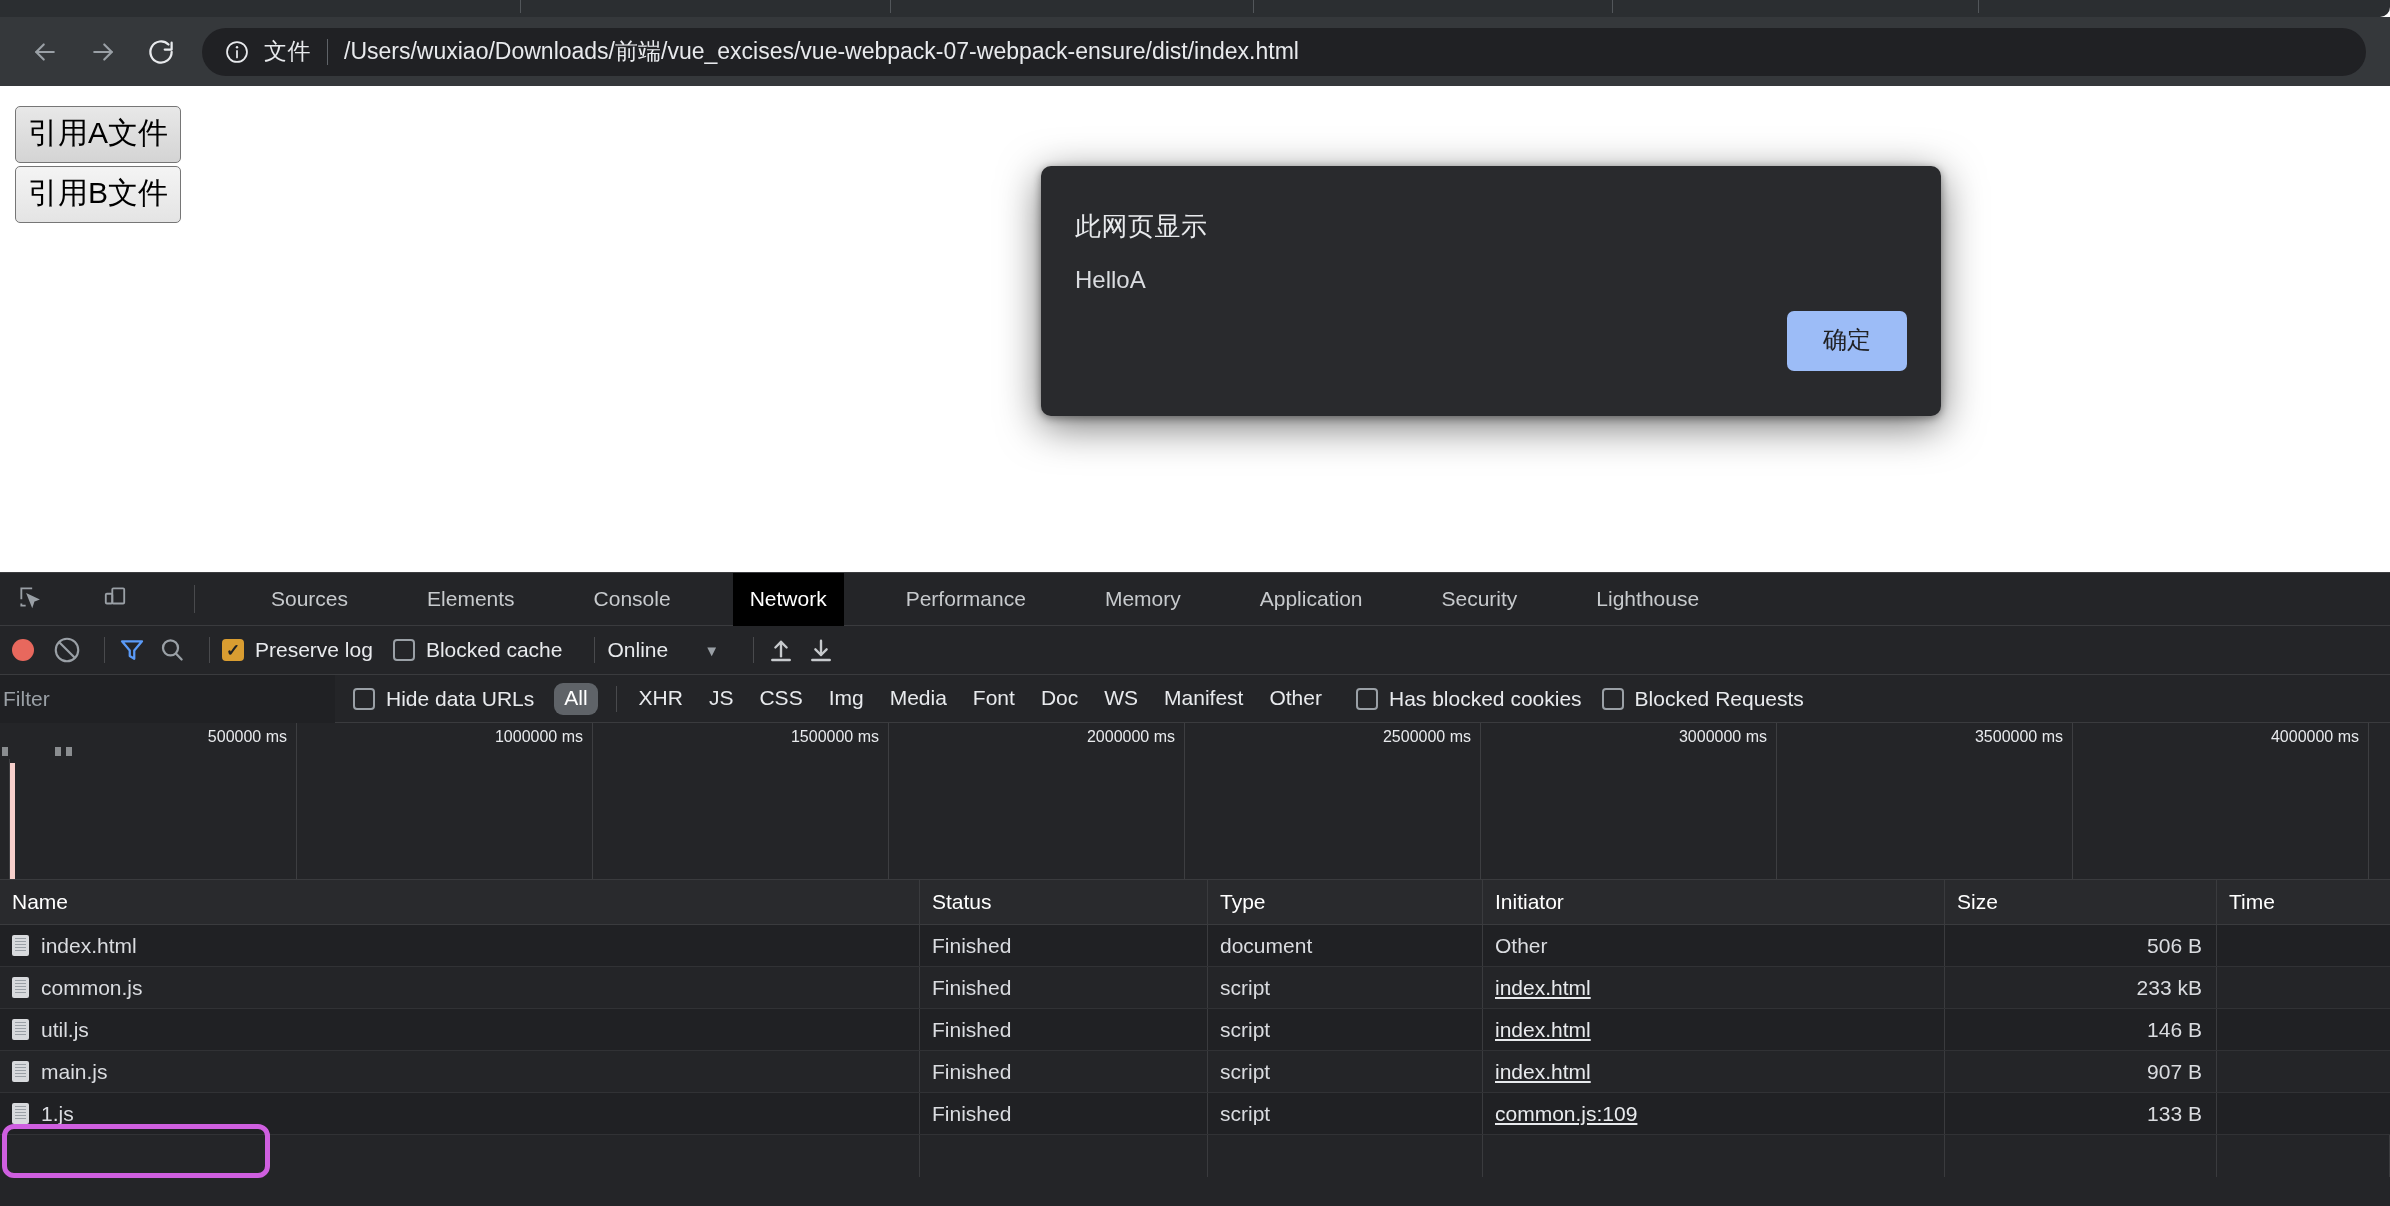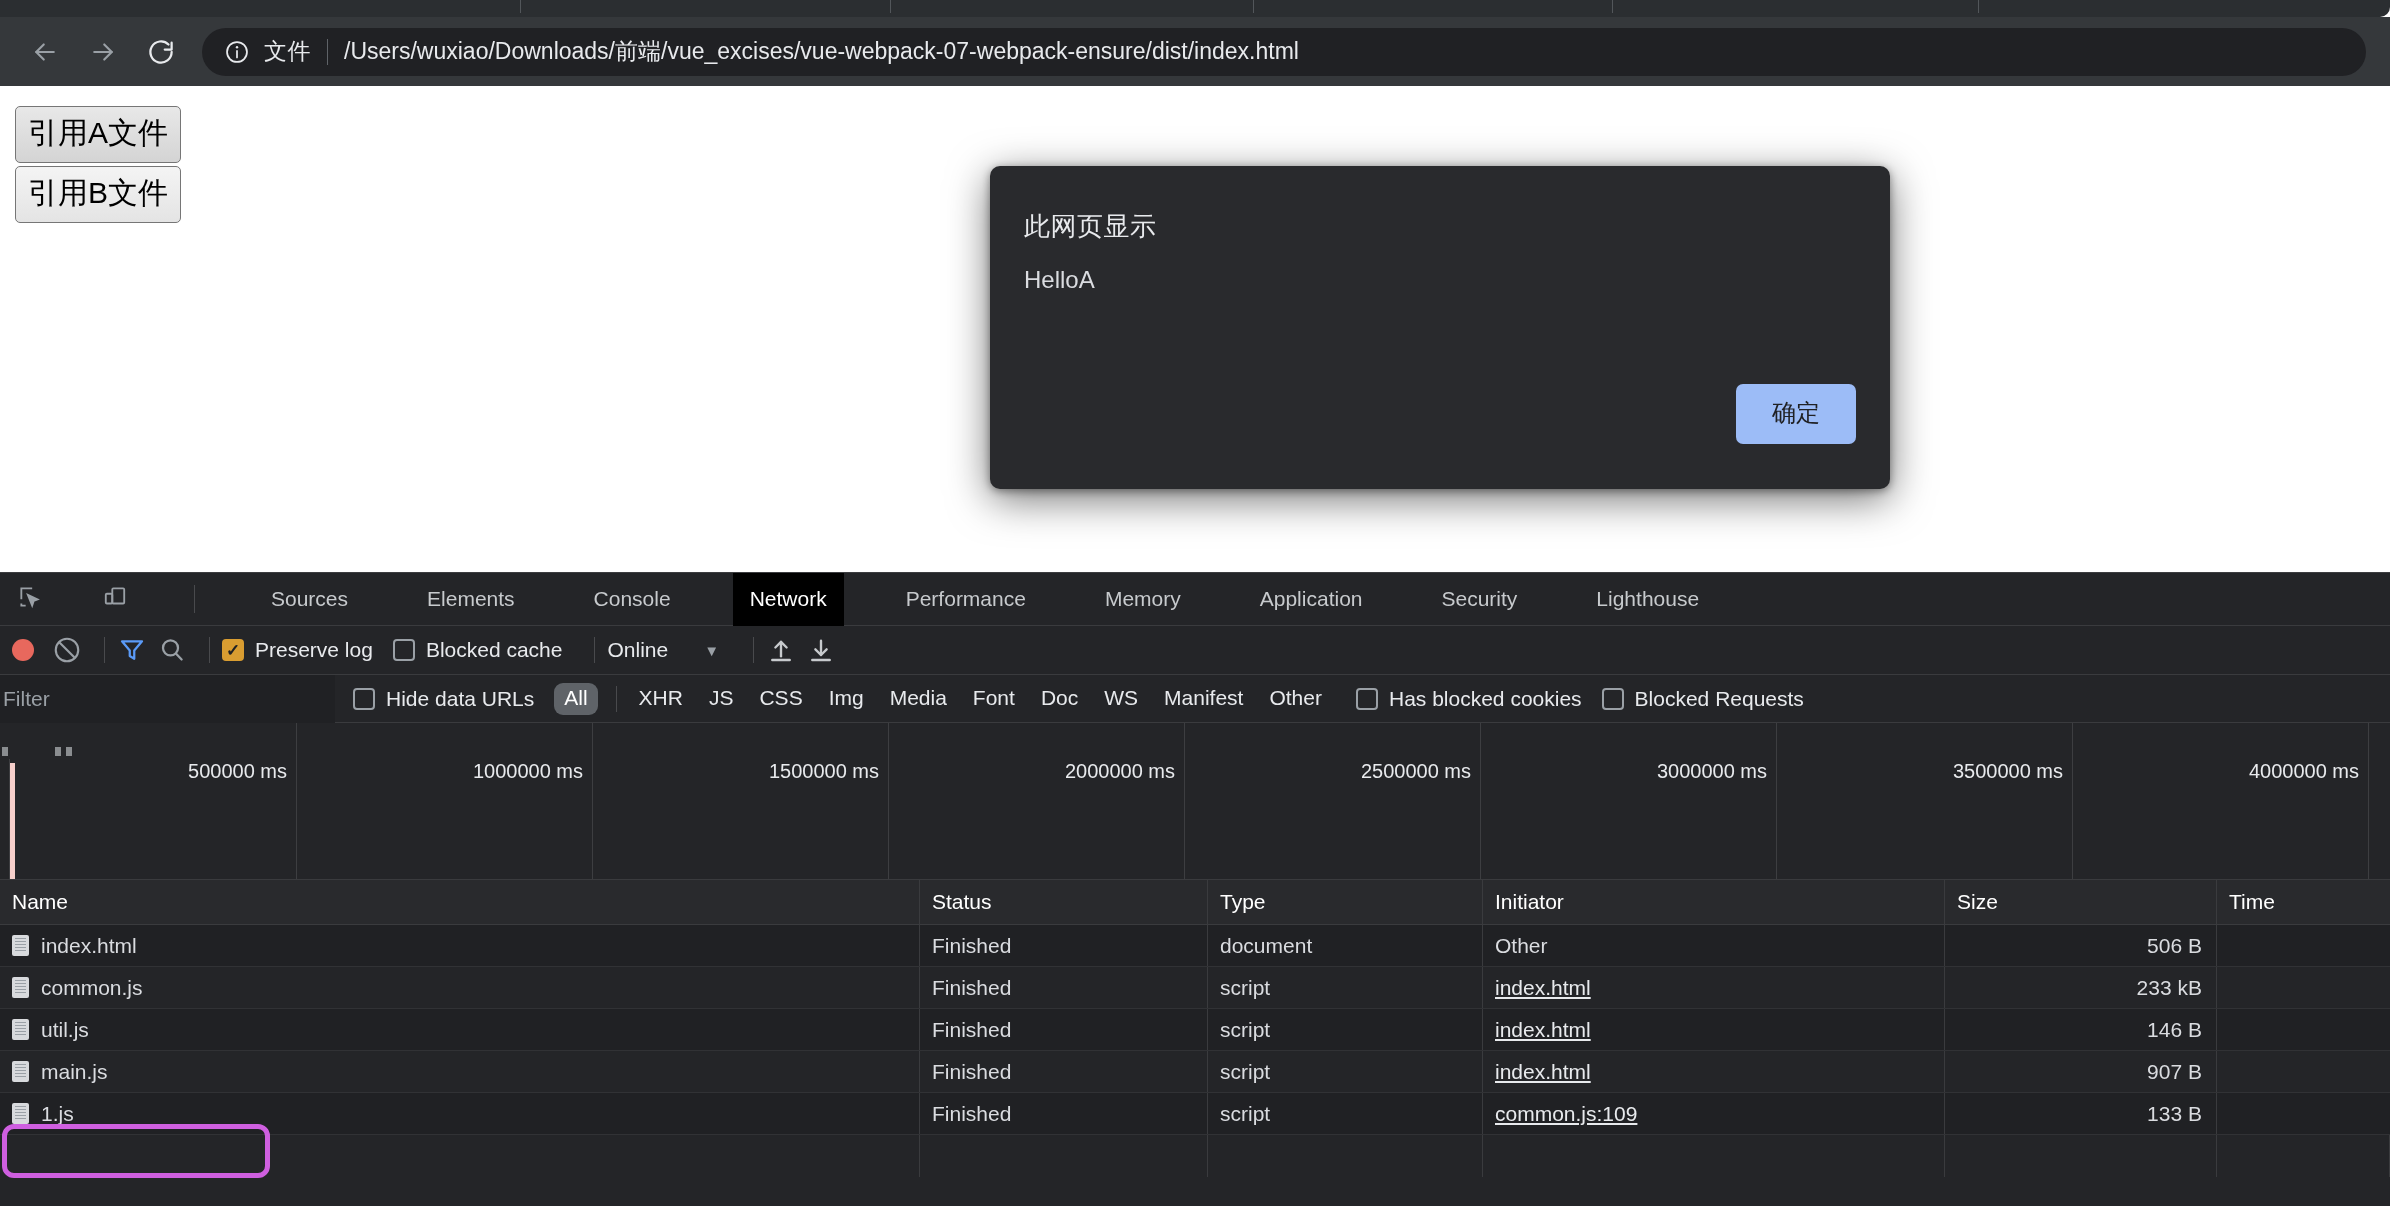--- a/index.html
+++ b/index.html
@@ -75,21 +75,21 @@
     background: linear-gradient(#f4f4f4, #e4e4e4);
     min-width: 155px;
     text-align: center;
     margin-bottom: 3px;
     cursor: default;
   }
   .pagebtn.active { background: linear-gradient(#e8e8e8, #d4d4d4); }
 
   
   .dialog {
-    position: absolute; left: 990px; top: 80px; width: 900px; height: 323px;
+    position: absolute; left: 1041px; top: 80px; width: 900px; height: 250px;
     background: #292a2d;
     border-radius: 10px;
     box-shadow: 0 10px 42px rgba(0,0,0,.55), 0 2px 8px rgba(0,0,0,.4);
     overflow: hidden;
   }
   .dlg-title {
     color: #e8eaed; font-size: 26px;
     position: absolute; left: 34px; top: 43px;
     letter-spacing: .5px;
   }
@@ -186,22 +186,22 @@
   .dt-overview {
     position: relative; width: 100%; height: 157px;
     background: #242528;
     border-bottom: 1px solid #3a3b3e;
     overflow: hidden;
   }
   .ov-tick {
     position: absolute; top: 0; height: 157px; width: 1px; background: #3d3e41;
   }
   .ov-lbl {
-    position: absolute; top: 5px; font-size: 20px; color: #e8eaed;
-    transform: translateX(-100%); padding-right: 9px; white-space: nowrap; margin-top: 32px;
+    position: absolute; top: 5px; font-size: 16px; color: #e8eaed;
+    transform: translateX(-100%); padding-right: 9px; white-space: nowrap;
   }
   .ov-left-border {
     position: absolute; left: 9px; top: 36px; width: 1px; height: 121px; background: #3d3e41;
   }
   .ov-marker {
     position: absolute; left: 10px; top: 40px; width: 5px; height: 117px;
     background: #f6cfcb;
   }
   .ov-pip { position: absolute; width: 6px; height: 9px; background: #8a8d90; top: 24px; }
 

